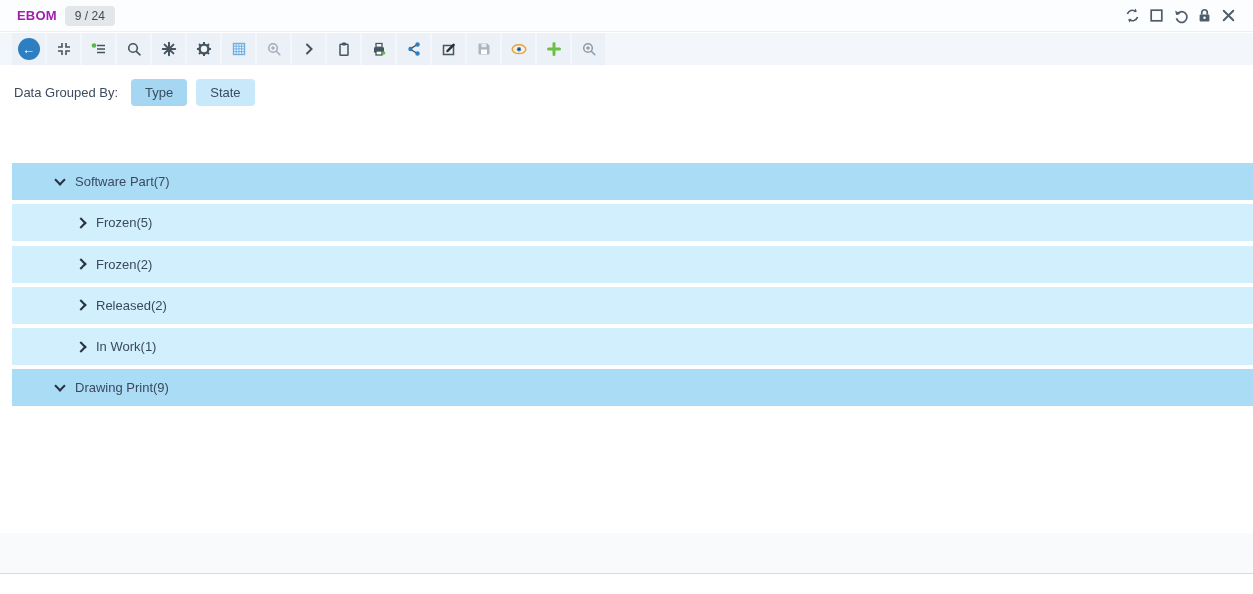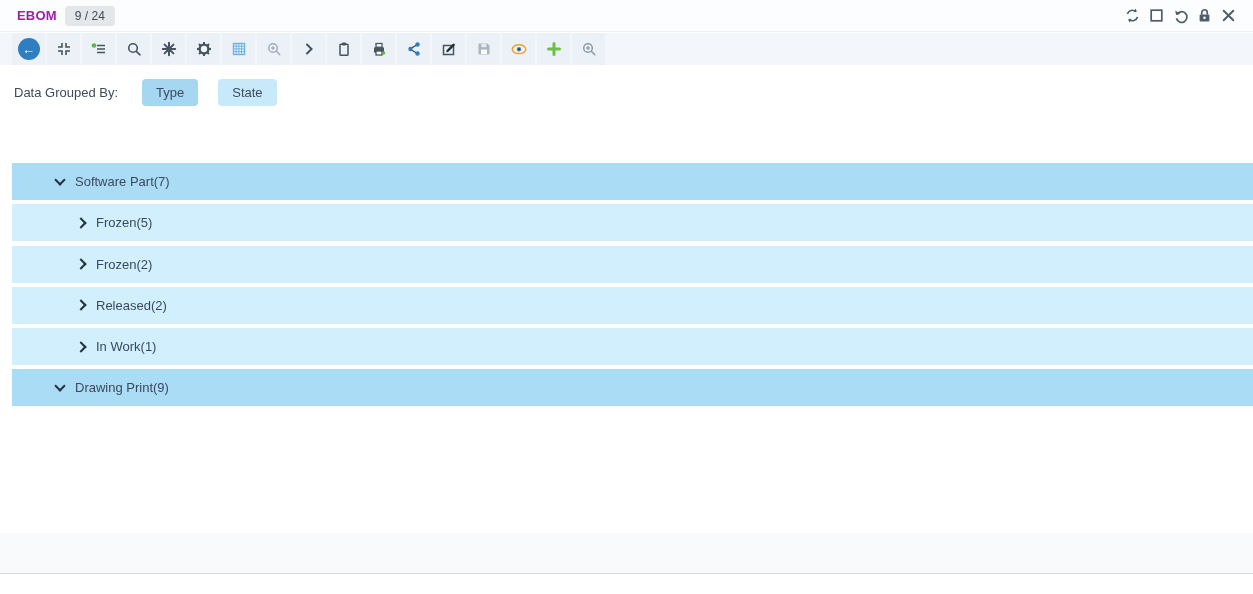--- a/index.html
+++ b/index.html
@@ -24,21 +24,21 @@
   
   #toolbar{ position:absolute; left:0; top:33px; width:1253px; height:32px;
             background:#f3f6fa; display:flex; align-items:stretch; padding-left:12px; }
   .tbtn{ width:33px; margin-right:2px; background:#ecf1f7;
          display:flex; align-items:center; justify-content:center; cursor:pointer; }
   .back-circle{ width:22px; height:22px; border-radius:50%; background:#2e7fc2; color:#fff;
                 font-size:13px; font-weight:700; display:flex; align-items:center; justify-content:center; }
 
   
   #grouping{ position:absolute; left:0; top:72px; width:1253px; height:40px;
-             display:flex; align-items:center; padding-left:14px; gap:20px; background:#fff; }
+             display:flex; align-items:center; padding-left:14px; gap:9px; background:#fff; }
   #grouping .gb-label{ font-size:13px; color:#3c4b5d; margin-right:4px; }
   .gb-btn{ font-size:13px; color:#3c4b5d; border-radius:4px; padding:6px 14px; cursor:pointer; }
   .gb-btn.active{ background:#a5d7f2; }
   .gb-btn.inactive{ background:#c8e9fa; }
 
   
   #header{ position:absolute; left:0; top:124px; width:1253px; height:34px; background:#fff; }
   .col{ position:absolute; top:134px; font-size:12px; color:#75828f; letter-spacing:.4px;
         white-space:nowrap; cursor:pointer; }
   .col.green{ color:#1d7a33; font-weight:700; font-style:italic; display:flex; align-items:center; gap:3px; }

